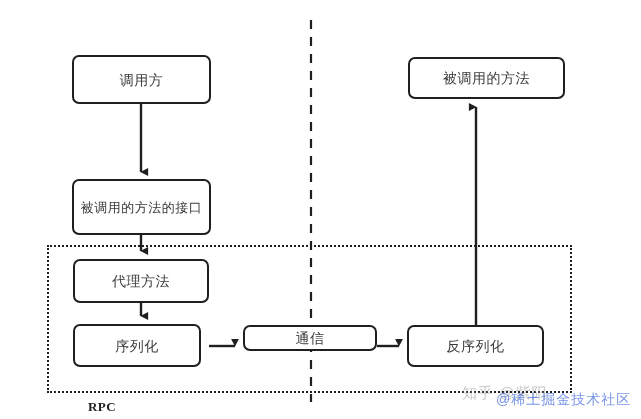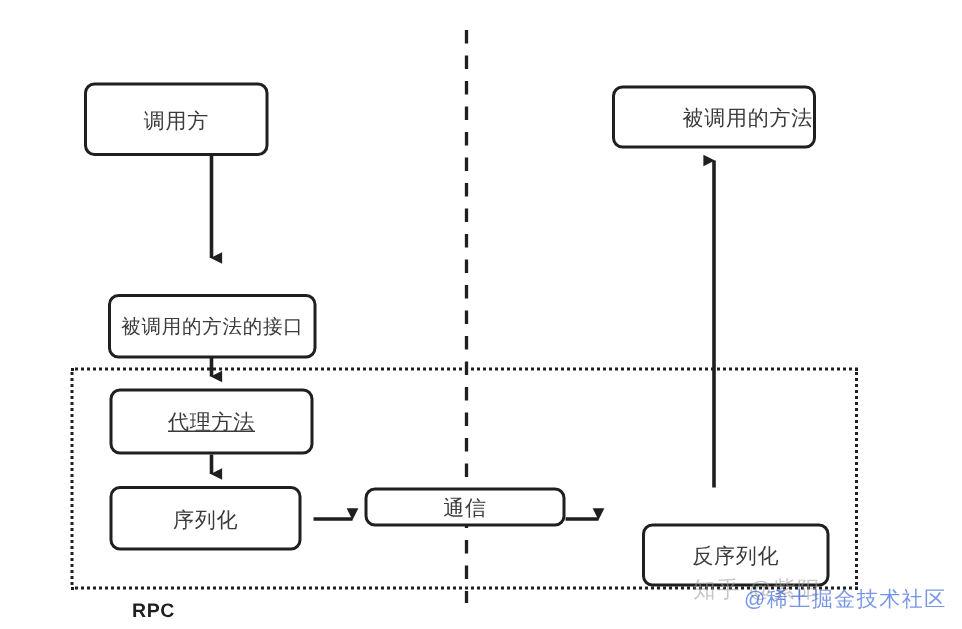--- a/index.html
+++ b/index.html
@@ -45,20 +45,21 @@
     border: 2px dotted #1f1f1f;
     background: transparent;
   }
   .group-label {
     position: absolute;
     color: #1f1f1f;
     font-size: 13px;
     font-weight: bold;
     letter-spacing: 0.4px;
     white-space: nowrap;
+    font-family: Liberation Serif, serif;
   }
   .watermark {
     position: absolute;
     white-space: nowrap;
     color: #9b9b9b;
     opacity: 0.55;
     font-size: 15px;
     letter-spacing: 1px;
     pointer-events: none;
     user-select: none;
@@ -98,44 +99,44 @@
     <line x1="209" y1="346" x2="235" y2="346" stroke="#1f1f1f" stroke-width="2.4" marker-end="url(#arrowhead-right)"></line>
 
     <line x1="377" y1="346" x2="399" y2="346" stroke="#1f1f1f" stroke-width="2.4" marker-end="url(#arrowhead-right)"></line>
 
     <line x1="476" y1="325" x2="476" y2="107" stroke="#1f1f1f" stroke-width="2.4" marker-end="url(#arrowhead-up)"></line>
   </svg>
 
   <div class="group-box" style="left:47px; top:245px; width:525px; height:148px;"></div>
   <div class="group-label" style="left:88px; top:399px;">RPC</div>
 
-  <div class="node-box" style="left:56px; top:55px; width:123px; height:49px;">
+  <div class="node-box" style="left:72px; top:55px; width:139px; height:49px;">
     <span>调用方</span>
   </div>
 
-  <div class="node-box" style="left:72px; top:196px; width:139px; height:43px; font-size:13px;">
+  <div class="node-box" style="left:72px; top:179px; width:139px; height:56px; font-size:13px;">
     <span>被调用的方法的接口</span>
   </div>
 
-  <div class="node-box" style="left:73px; top:259px; width:136px; height:44px;text-decoration:underline;">
+  <div class="node-box" style="left:73px; top:259px; width:136px; height:44px;">
     <span>代理方法</span>
   </div>
 
   <div class="node-box" style="left:73px; top:324px; width:128px; height:43px;">
     <span>序列化</span>
   </div>
 
   <div class="node-box" style="left:243px; top:325px; width:134px; height:26px;">
     <span>通信</span>
   </div>
 
-  <div class="node-box" style="left:428px; top:325px; width:125px; height:42px;margin-top:24px;">
+  <div class="node-box" style="left:407px; top:325px; width:137px; height:42px;">
     <span>反序列化</span>
   </div>
 
-  <div class="node-box" style="left:408px; top:57px; width:136px; height:42px;justify-content:flex-end;">
+  <div class="node-box" style="left:408px; top:57px; width:157px; height:42px;">
     <span>被调用的方法</span>
   </div>
 
   <div class="watermark" style="left:462px; top:384px;">知乎 @紫阳</div>
   <div class="watermark wm-b" style="left:496px; top:391px;">@稀土掘金技术社区</div>
 
 </div>
 
 </body></html>

